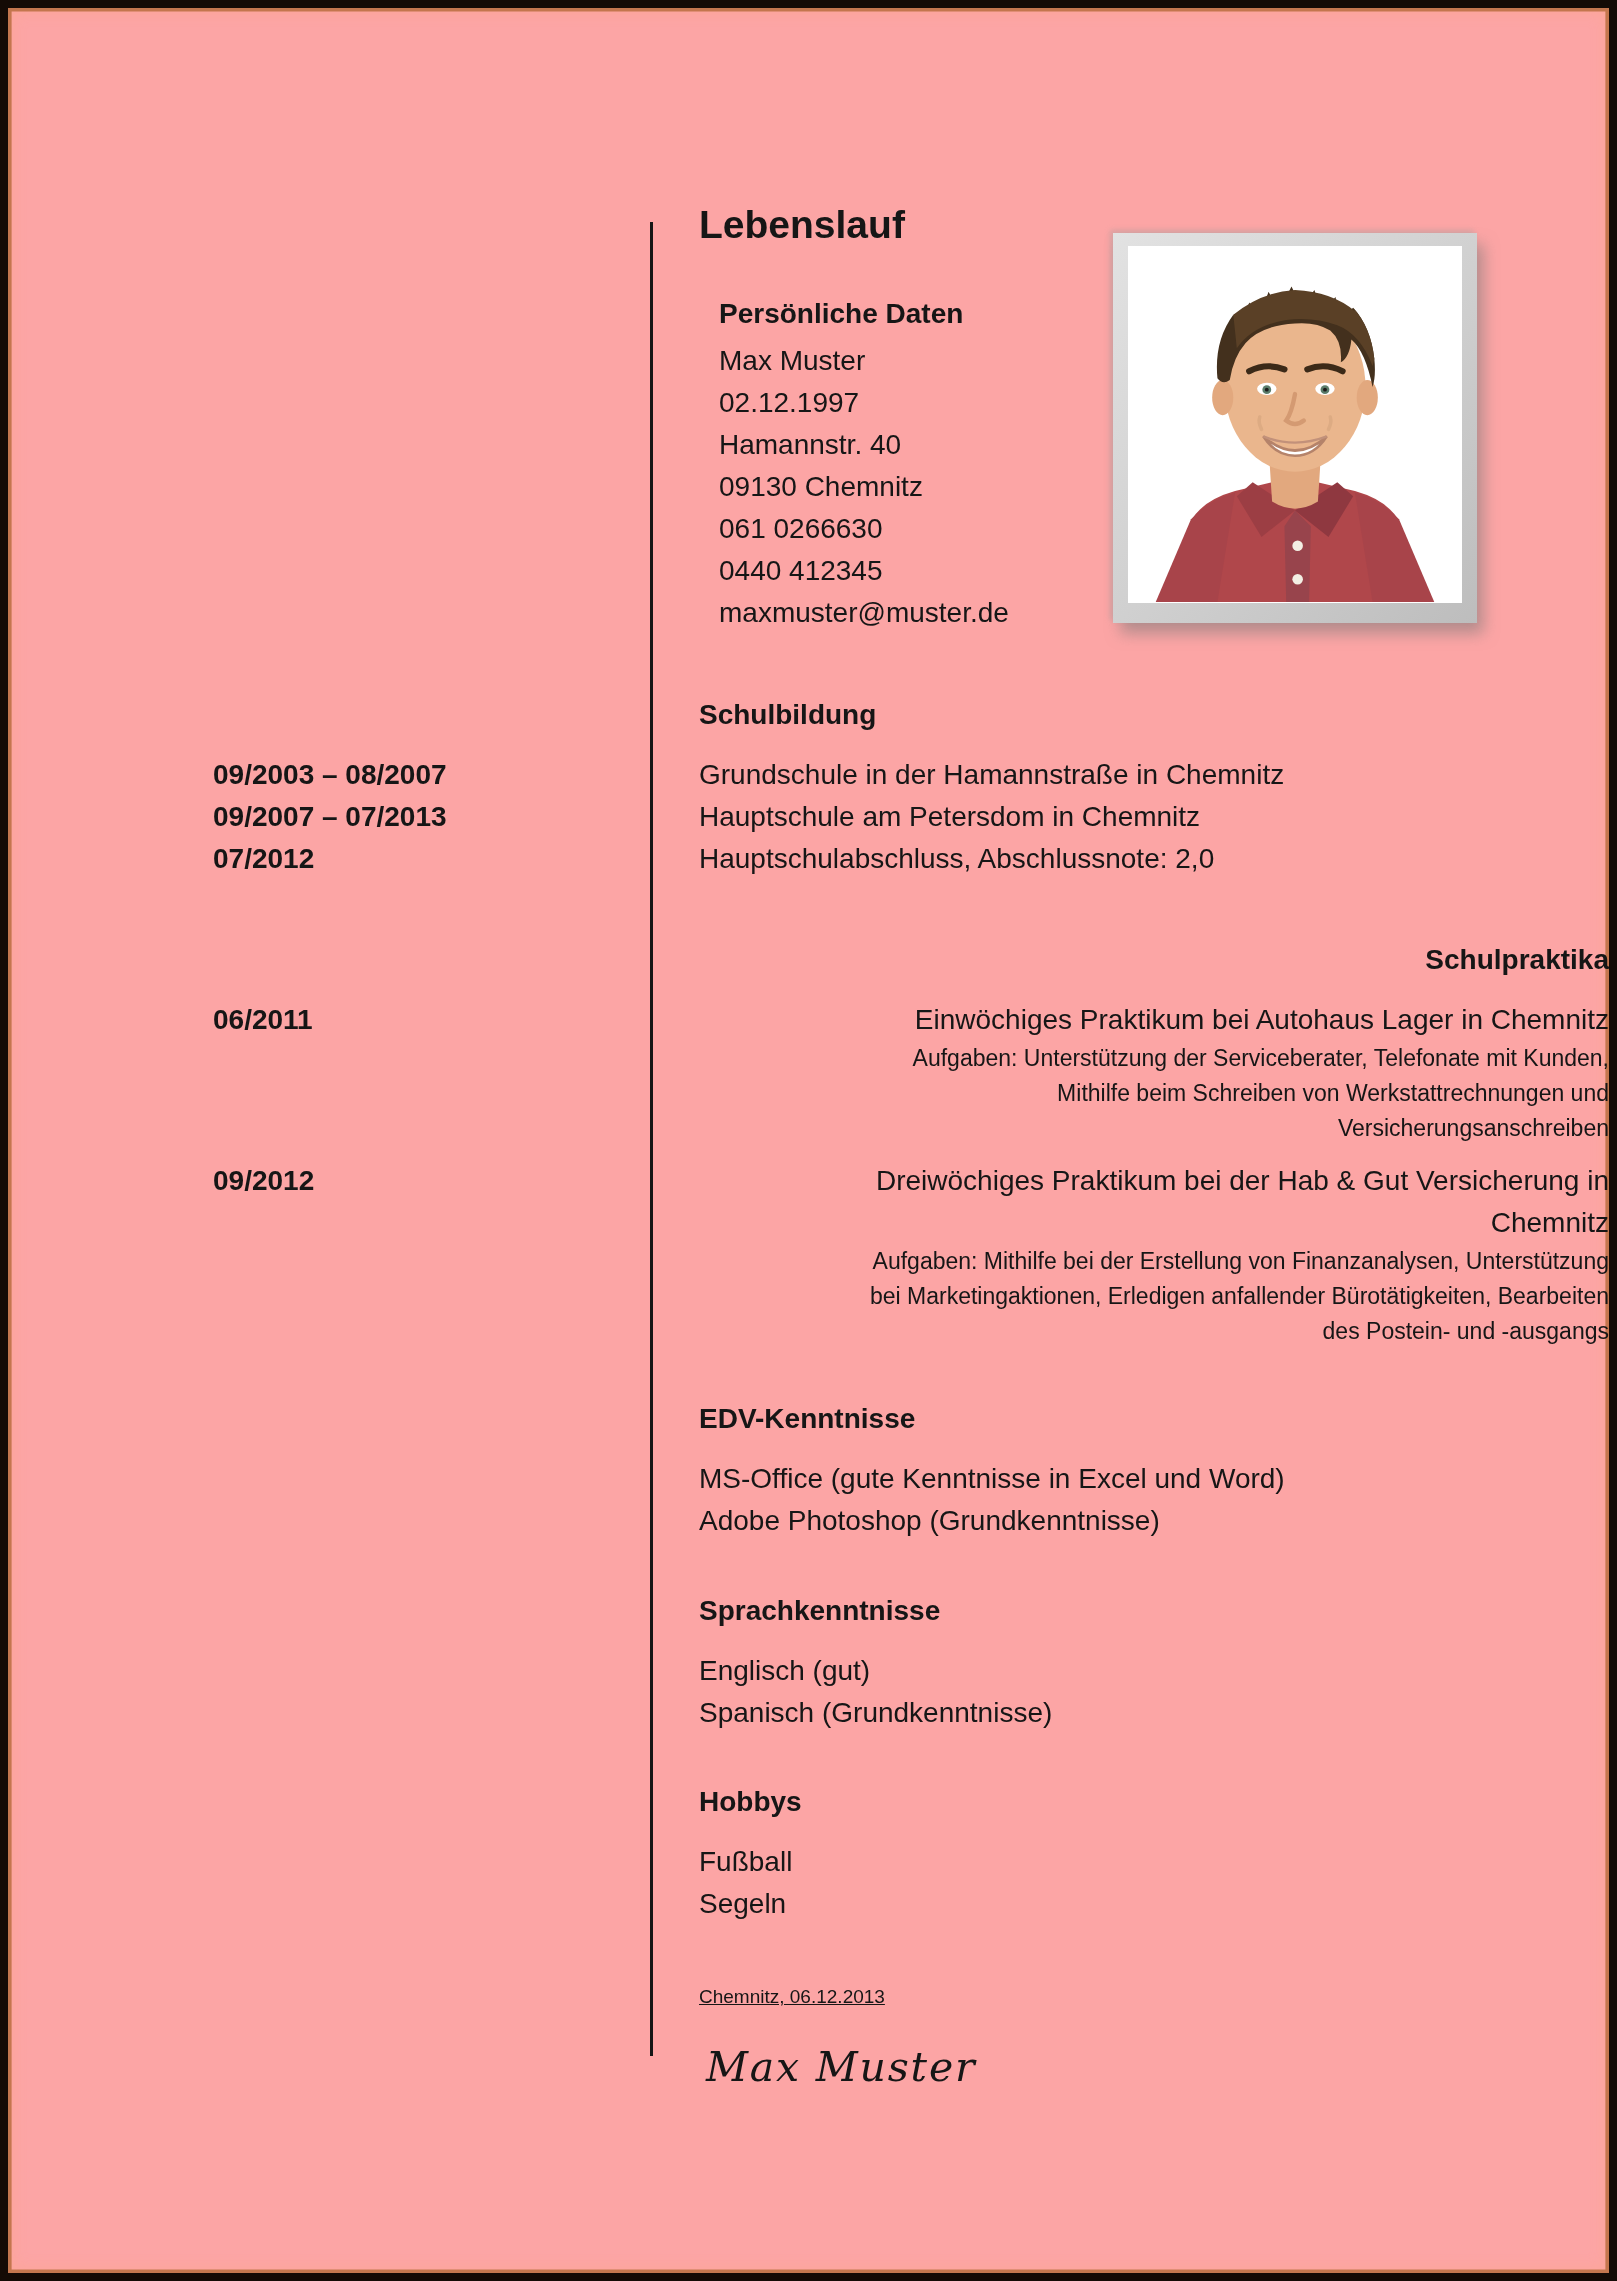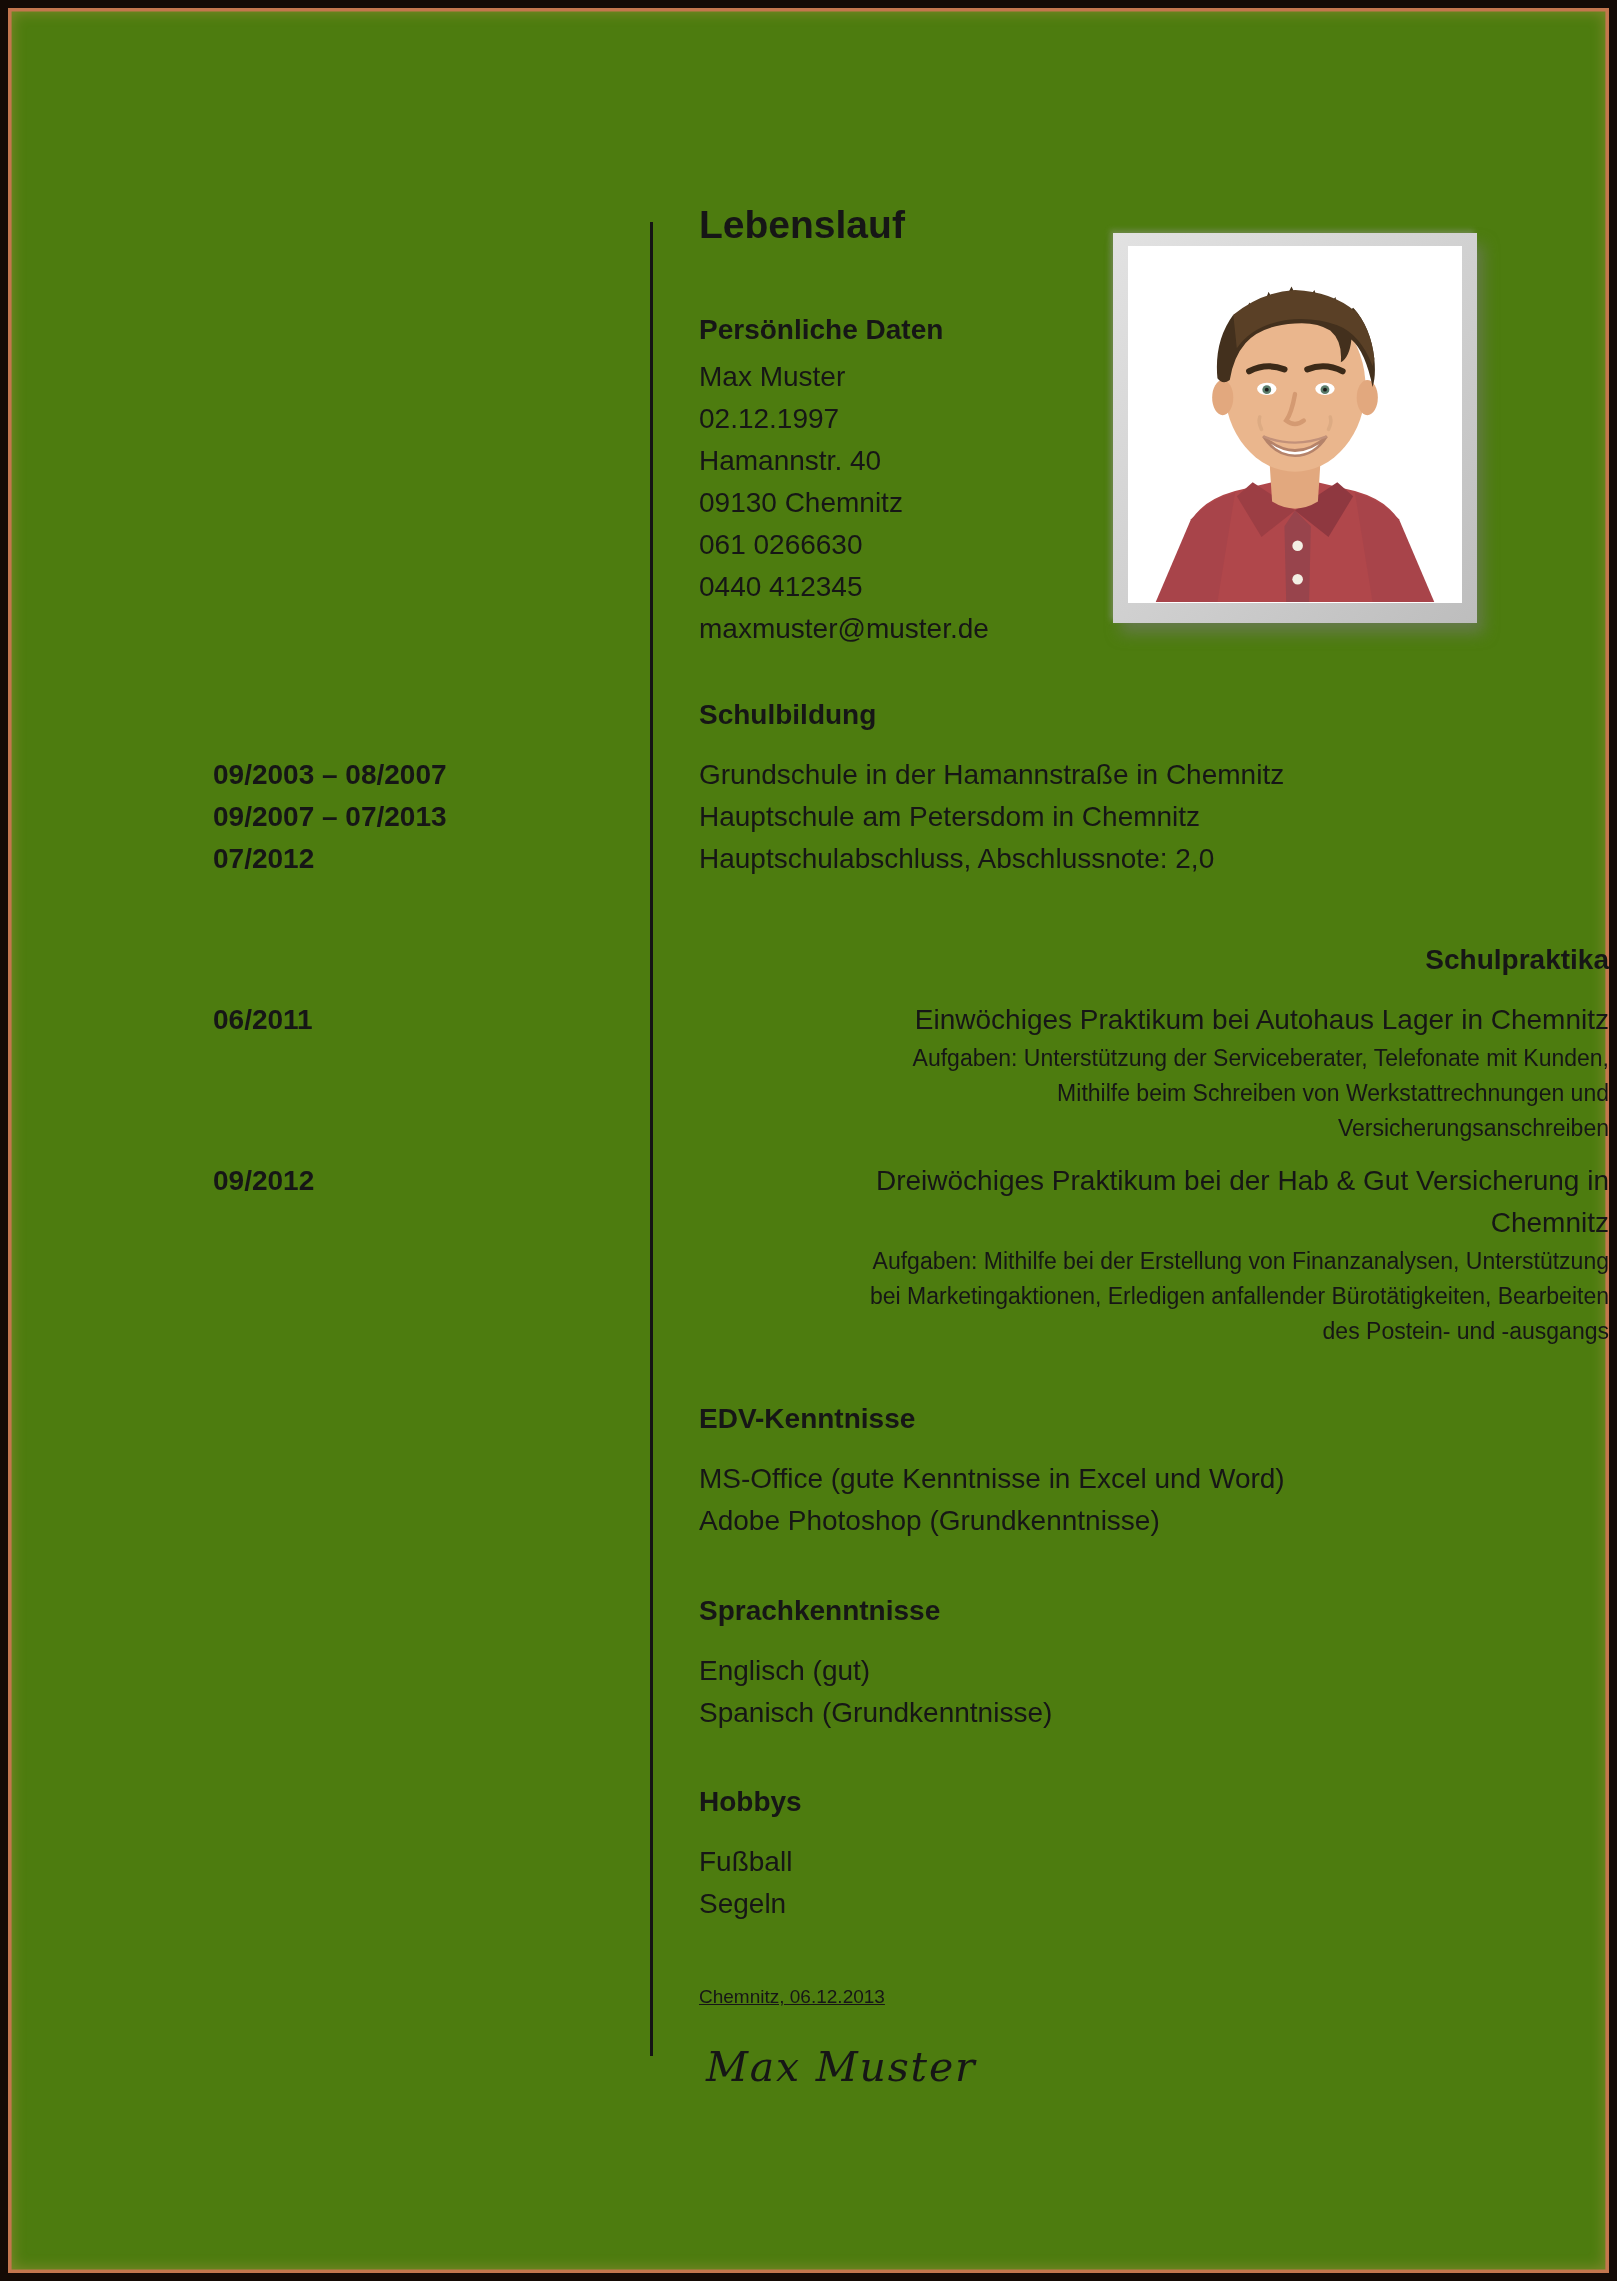--- a/index.html
+++ b/index.html
@@ -1,19 +1,19 @@
 <!DOCTYPE html>
 <html style="font-size:14.3px"><head>
 <meta charset="utf-8">
 <style>
   html,body{margin:0;padding:0;background:#2a2a2a;}
   .page{
     position:relative;
     width:1617px;height:2281px;
-    background:#4d7c0f;
+    background:#fca5a5;
     box-sizing:border-box;
     border:8px solid #140a05;
     box-shadow:inset 0 0 0 3.6px #c4764e, inset 0 0 12.5px 5.3px rgba(255,170,120,.25);
     font-family:"Liberation Sans", sans-serif;
     color:#161616;
     overflow:hidden;
   }
   .divider{
     position:absolute;left:642px;top:214px;width:2.7px;height:1834px;
     background:#151515;
@@ -106,21 +106,21 @@
 
         <path d="M152 216 Q188 248 224 216 Q210 238 188 238 Q166 238 152 216 Z" fill="#ffffff" stroke="#b5836a" stroke-width="3"></path>
         <path d="M152 216 Q188 230 224 216" stroke="#c2917a" stroke-width="2.5" fill="none"></path>
 
         <path d="M150 208 Q146 200 148 194" stroke="#ddab83" stroke-width="4" fill="none" stroke-linecap="round"></path>
         <path d="M226 208 Q230 200 228 194" stroke="#ddab83" stroke-width="4" fill="none" stroke-linecap="round"></path>
       </svg>
     </div>
   </div>
 
-  <section class="abs-section" style="top:301px;">
+  <section class="abs-section" style="top:285px;padding-left:20px;">
     <div class="sec-heading tight">Persönliche Daten</div>
     <div class="body-line">Max Muster</div>
     <div class="body-line">02.12.1997</div>
     <div class="body-line">Hamannstr. 40</div>
     <div class="body-line">09130 Chemnitz</div>
     <div class="body-line">061 0266630</div>
     <div class="body-line">0440 412345</div>
     <div class="body-line">maxmuster@muster.de</div>
   </section>
 

